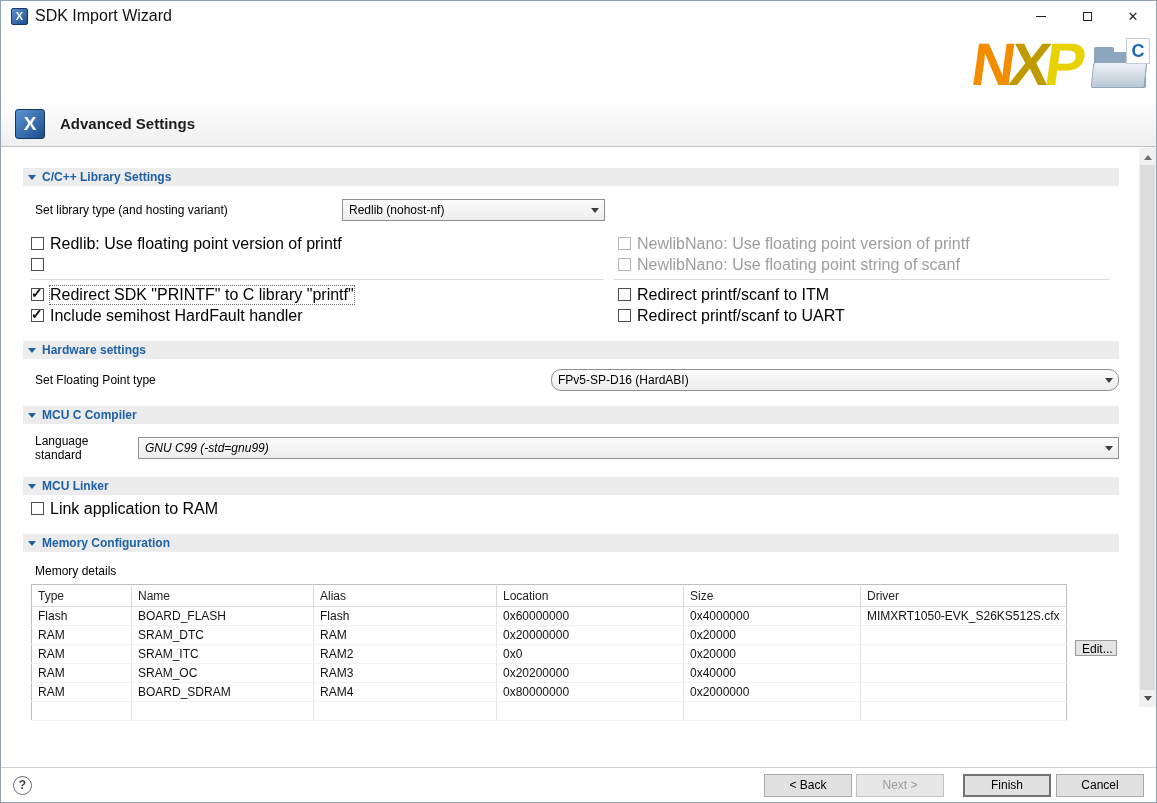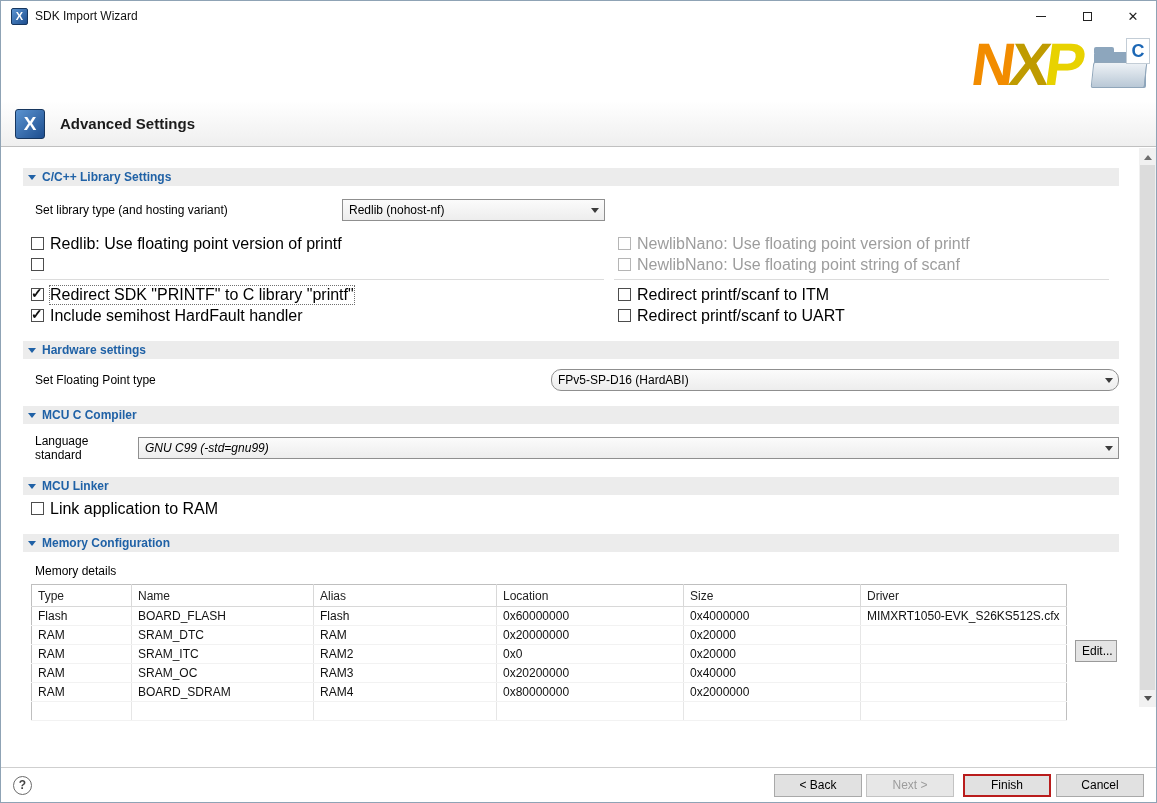--- a/index.html
+++ b/index.html
@@ -8,21 +8,21 @@
     position:relative; width:1157px; height:803px; background:#fff;
     border:1px solid #8fa3b5; overflow:hidden;
   }
 
   
   .titlebar{ height:30px; display:flex; align-items:center; padding-left:10px; background:#fff; }
   .app-icon{ width:17px; height:17px; border-radius:2px; margin-right:7px;
     background:linear-gradient(135deg,#5b93d0,#1d4e8f); border:1px solid #16365f;
     display:flex; align-items:center; justify-content:center; }
   .app-icon span{ color:#fff; font-weight:bold; font-size:11px; line-height:1; }
-  .titlebar-title{ font-size:12px; color:#111; }
+  .titlebar-title{ font-size:16px; color:#111; }
   .win-controls{ margin-left:auto; display:flex; height:30px; }
   .win-btn{ width:46px; height:30px; display:flex; align-items:center; justify-content:center; font-size:13px; color:#222; }
   .glyph-min{ width:10px; border-top:1px solid #222; display:block; }
   .glyph-max{ width:9px; height:9px; border:1px solid #222; display:block; }
 
   
   .brand-row{ position:absolute; top:30px; right:6px; height:68px; display:flex; align-items:center; }
   .nxp-logo{ font-weight:bold; font-size:60px; line-height:1; transform:skewX(-8deg); letter-spacing:-5px; }
   .nxp-n{ color:#f28c00; }
   .nxp-x{ color:#bf9b00; }
@@ -87,41 +87,41 @@
   .single-cb{ margin-top:3px; padding-left:8px;align-items:center; }
 
   .mem-label{ margin-top:12px; padding-left:12px; }
   .mem-wrap{ display:flex; align-items:flex-start; margin-top:6px; padding-left:8px; }
   .mem-table{ border-collapse:collapse; table-layout:fixed; width:1035px; border:1px solid #bfbfbf; font-size:12px; }
   .mem-table th{ height:22px; text-align:left; font-weight:normal; padding:0 6px;
     border-right:1px solid #d8d8d8; border-bottom:1px solid #d8d8d8; color:#222; }
   .mem-table th:last-child, .mem-table td:last-child{ border-right:none; }
   .mem-table td{ height:19px; padding:0 6px; border-right:1px solid #e6e6e6; border-bottom:1px solid #f2f2f2;
     color:#111; white-space:nowrap; overflow:hidden; }
-  .edit-btn{ margin-left:8px; margin-top:56px; width:42px; height:22px; background:#e4e4e4;
+  .edit-btn{ margin-left:8px; margin-top:56px; width:42px; height:16px; background:#e4e4e4;
     border:1px solid #9a9a9a; font-size:12px; font-family:inherit; }
 
   
   .scrollbar{ position:absolute; top:147px; right:0; width:17px; height:559px; background:#f1f1f1;
     display:flex; flex-direction:column; }
   .sb-btn{ height:17px; display:flex; align-items:center; justify-content:center; }
   .tri-up{ width:0; height:0; border:4px solid transparent; border-bottom:5px solid #6e6e6e; margin-bottom:3px; }
   .tri-down{ width:0; height:0; border:4px solid transparent; border-top:5px solid #505050; margin-top:3px; }
   .sb-thumb{ flex:1; margin:0 1px; background:#dcdcdc; }
 
   
   .footer{ position:absolute; left:0; right:0; bottom:0; height:35px; border-top:1px solid #cfcfcf;
     display:flex; align-items:center; background:#fff; padding:0 12px; }
   .help{ width:19px; height:19px; border:1px solid #6b6b6b; border-radius:50%;
     display:flex; align-items:center; justify-content:center; font-size:12px; color:#444; font-weight:bold; }
   .footer-btns{ margin-left:auto; display:flex; align-items:center; }
   .btn{ height:23px; width:88px; background:#e1e1e1; border:1px solid #a9a9a9; font-size:12px;
     font-family:inherit; display:inline-flex; align-items:center; justify-content:center; color:#000; }
   .btn-next{ margin-left:4px; color:#9c9c9c; border-color:#c3c3c3; background:#e7e7e7; }
-  .btn-finish{ margin-left:9px; border:2px solid #b91c1c; }
+  .btn-finish{ margin-left:19px; border:2px solid #737373; }
   .btn-cancel{ margin-left:5px; }
 </style>
 </head>
 <body>
 
 <div class="window">
 
   <div class="titlebar">
     <span class="app-icon">
         <span>X</span>

